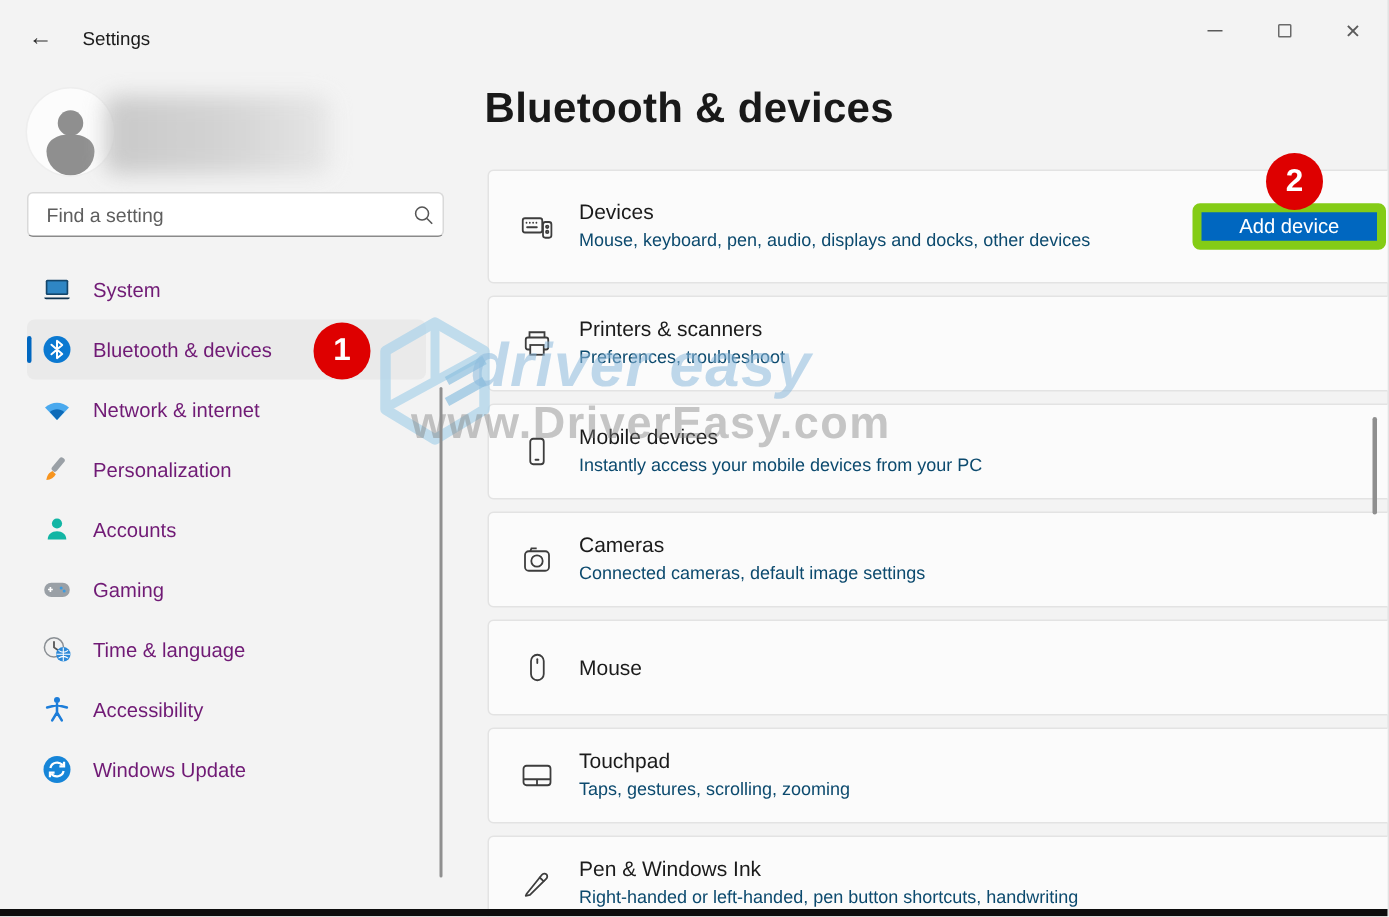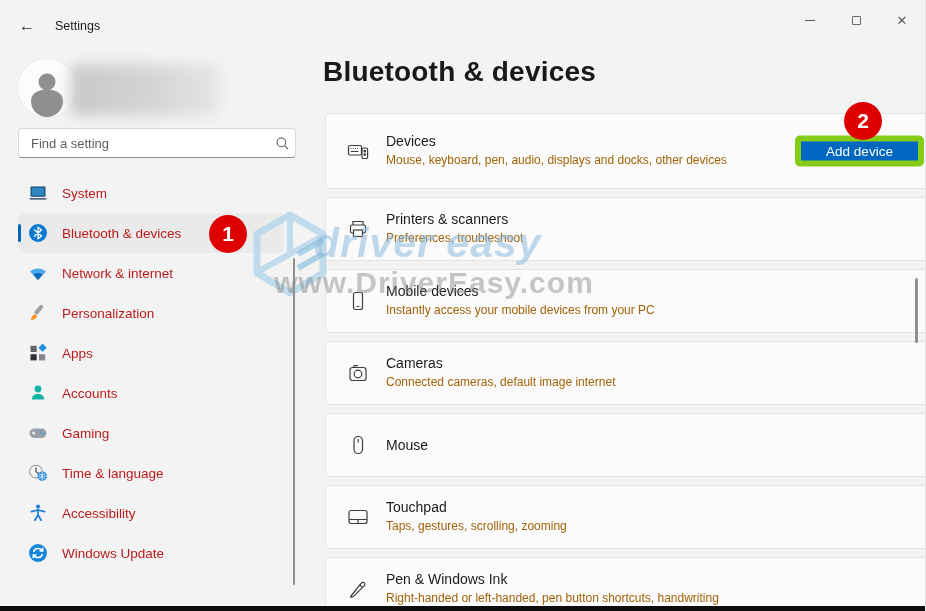--- a/index.html
+++ b/index.html
@@ -29,36 +29,36 @@
                      font-size:13px; color:#1b1b1b; padding:0 8px 0 12px; }
   .searchbox input::placeholder { color:#5e5e5e; }
   .search-icon { width:26px; flex:none; display:flex; align-items:center; justify-content:center; }
 
   .nav-viewport { position:absolute; left:0; top:180px; width:296px; height:426px; overflow:hidden; }
   .nav-list { margin-top:-7px; }
   .nav-item { position:relative; height:40px; margin:0 12px 0 18px; display:flex; align-items:center;
               border-radius:5px; cursor:pointer; }
   .nav-item .icon { width:20px; height:20px; margin:0 0 0 10px; flex:none; }
   .nav-item .icon svg { width:20px; height:20px; display:block; }
-  .nav-item .label { margin-left:14px; font-size:13.5px; color:#b91c1c; white-space:nowrap; }
+  .nav-item .label { margin-left:14px; font-size:13.5px; color:#701a75; white-space:nowrap; }
   .nav-item.selected { background:#eaeaea; }
   .nav-item.selected .pill { position:absolute; left:0; top:11px; width:3px; height:18px; border-radius:2px; background:#0067c0; }
   .side-scrollbar { position:absolute; left:293px; top:258px; width:2px; height:327px; background:#8f8f8f; border-radius:2px; z-index:16; }
 
   
   .page-title { position:absolute; left:323px; top:56px; font-size:28px; font-weight:700; letter-spacing:.2px; color:#191919; }
   .cards { position:absolute; left:325px; top:113px; width:576px; }
   .card { position:relative; width:645px; height:64px; margin-bottom:8px; background:#fbfbfb;
           border:1px solid #e3e3e3; border-radius:4px; display:flex; align-items:center; cursor:pointer; }
   .card.tall { height:76px; }
   .card .cicon { width:24px; height:24px; margin-left:20px; flex:none; }
   .card .cicon svg { width:24px; height:24px; display:block; }
   .card .ctext { margin-left:16px; }
   .card .ctitle { font-size:14px; color:#1b1b1b; }
-  .card .cdesc { font-size:12px; color:#a16207; margin-top:3px; max-width:360px; line-height:1.35; }
+  .card .cdesc { font-size:12px; color:#0c4a6e; margin-top:3px; max-width:360px; line-height:1.35; }
   .card .chevron { position:absolute; right:16px; top:50%; transform:translateY(-50%); font-size:19px; color:#565656; line-height:1; }
   .add-btn { position:absolute; right:45px; top:50%; transform:translateY(-50%); width:129px; height:31px;
              background:#0067c0; color:#fff; border:6px solid #84cc16; border-radius:5px; font-family:"Liberation Sans",sans-serif;
              font-size:13.5px; cursor:pointer; }
   .main-scrollbar { position:absolute; left:915px; top:278px; width:3px; height:65px; background:#8f8f8f; border-radius:2px; z-index:16; }
 
   
   .badge { position:absolute; width:38px; height:38px; border-radius:50%; background:#de0000; color:#fff;
            font-size:21px; font-weight:700; display:flex; align-items:center; justify-content:center; z-index:30; }
   .badge-1 { left:209px; top:215px; }
@@ -151,31 +151,20 @@
             <svg viewBox="0 0 20 20">
               <rect x="8.8" y="1.2" width="4" height="11" rx="1.7" transform="rotate(40 10.8 6.7)" fill="#9aa0a6"></rect>
               <path d="M7 11 c-2.4 1.1-3.6 2.8-4.1 6 c3.2-.3 5.1-1.4 6.3-3.8 Z" fill="#f7941e"></path>
             </svg>
           </span>
     <span class="label">Personalization</span>
   </div>
         <div class="nav-item">
     <span class="icon">
             <svg viewBox="0 0 20 20">
-              <rect x="2.5" y="2.8" width="6.2" height="6.2" fill="#62666b"></rect>
-              <rect x="2.5" y="11.2" width="6.2" height="6.2" fill="#2f3337"></rect>
-              <rect x="11" y="11.2" width="6.2" height="6.2" fill="#85898e"></rect>
-              <rect x="11.7" y="1.8" width="5.8" height="5.8" transform="rotate(45 14.6 4.7)" fill="#1e8fe3"></rect>
-            </svg>
-          </span>
-    <span class="label">Apps</span>
-  </div>
-        <div class="nav-item">
-    <span class="icon">
-            <svg viewBox="0 0 20 20">
               <circle cx="10" cy="6" r="3.4" fill="#12b5a4"></circle>
               <path d="M3.8 16.6 c0-3.5 2.8-5.5 6.2-5.5 s6.2 2 6.2 5.5 Z" fill="#12b5a4"></path>
             </svg>
           </span>
     <span class="label">Accounts</span>
   </div>
         <div class="nav-item">
     <span class="icon">
             <svg viewBox="0 0 20 20">
               <rect x="1.5" y="5.5" width="17" height="9.5" rx="4.7" fill="#9aa0a6"></rect>
@@ -269,21 +258,21 @@
       <div class="card">
     <span class="cicon">
           <svg viewBox="0 0 24 24" fill="none" stroke="#3d3d3d" stroke-width="1.2">
             <rect x="4" y="6.5" width="16" height="13" rx="2.5"></rect>
             <circle cx="12" cy="13" r="3.8"></circle>
             <path d="M7.5 6.5 L8.3 4.6 h3.5"></path>
           </svg>
         </span>
     <span class="ctext">
       <div class="ctitle">Cameras</div>
-      <div class="cdesc">Connected cameras, default image internet</div>
+      <div class="cdesc">Connected cameras, default image settings</div>
     </span>
     <span class="chevron">›</span>
   </div>
       <div class="card">
     <span class="cicon">
           <svg viewBox="0 0 24 24" fill="none" stroke="#3d3d3d" stroke-width="1.2">
             <rect x="8" y="3.5" width="8.5" height="17" rx="4.2"></rect>
             <path d="M12.2 6.5 v2.5" stroke-linecap="round"></path>
           </svg>
         </span>

